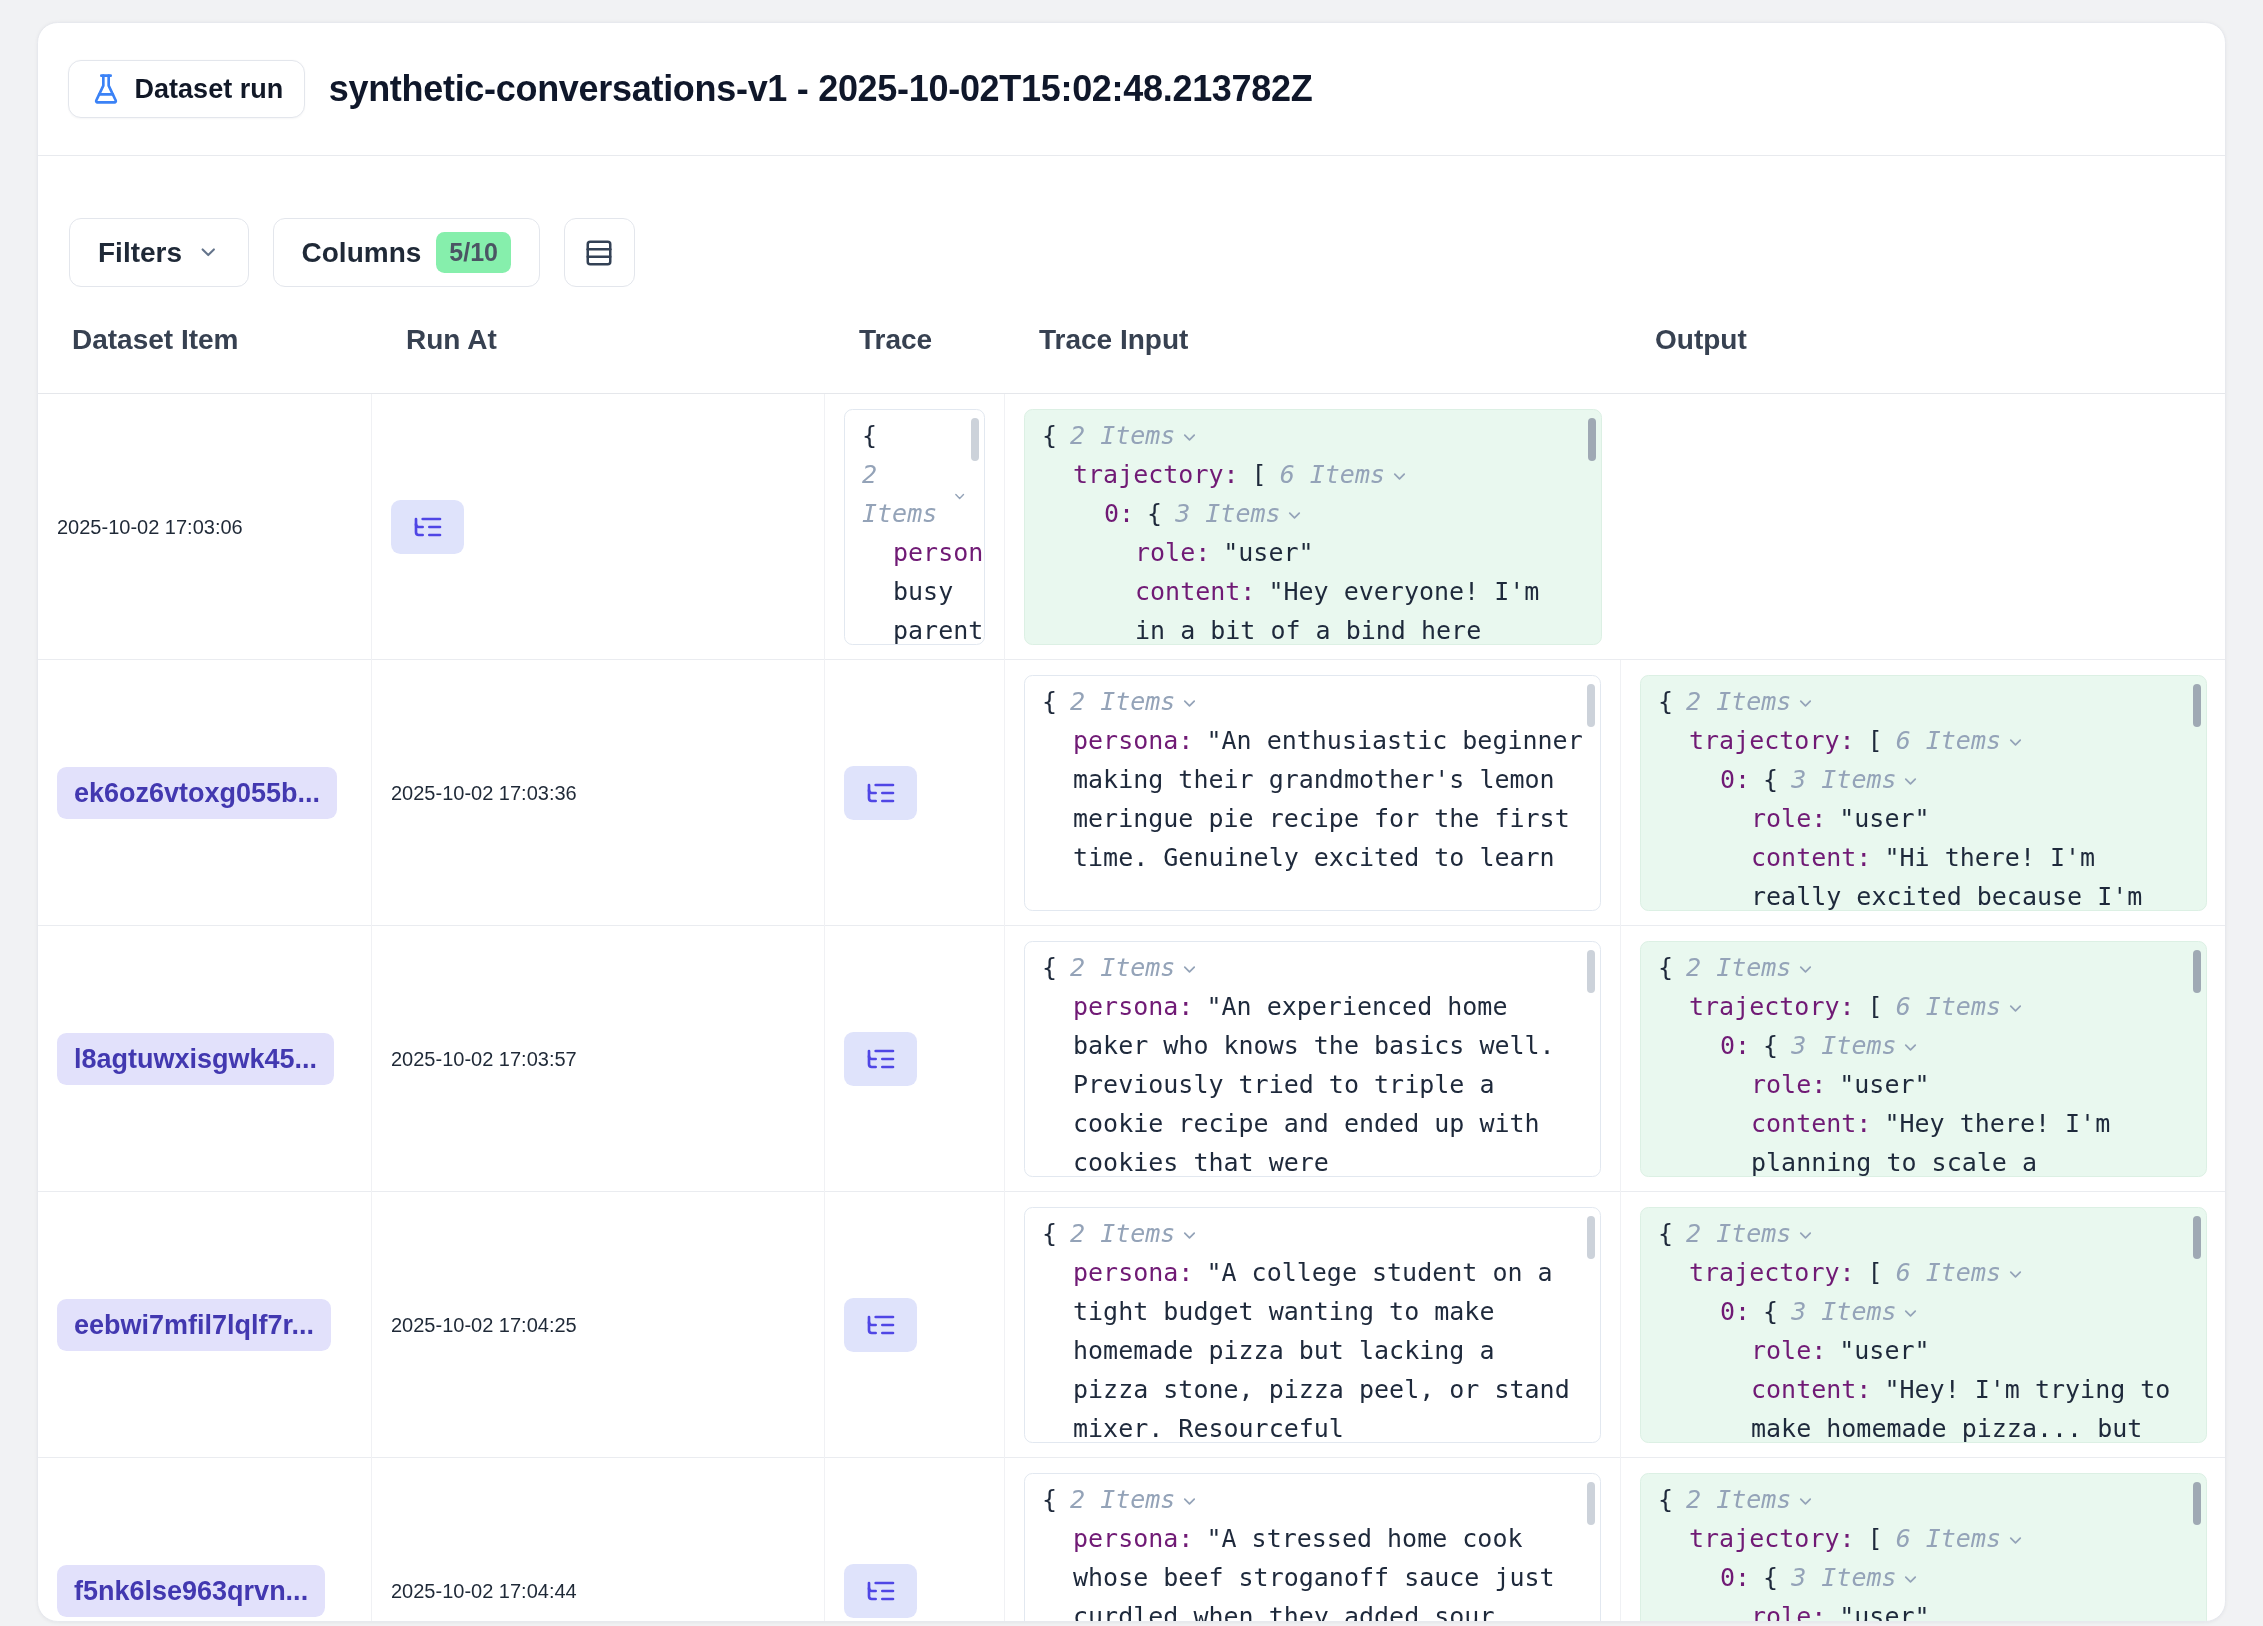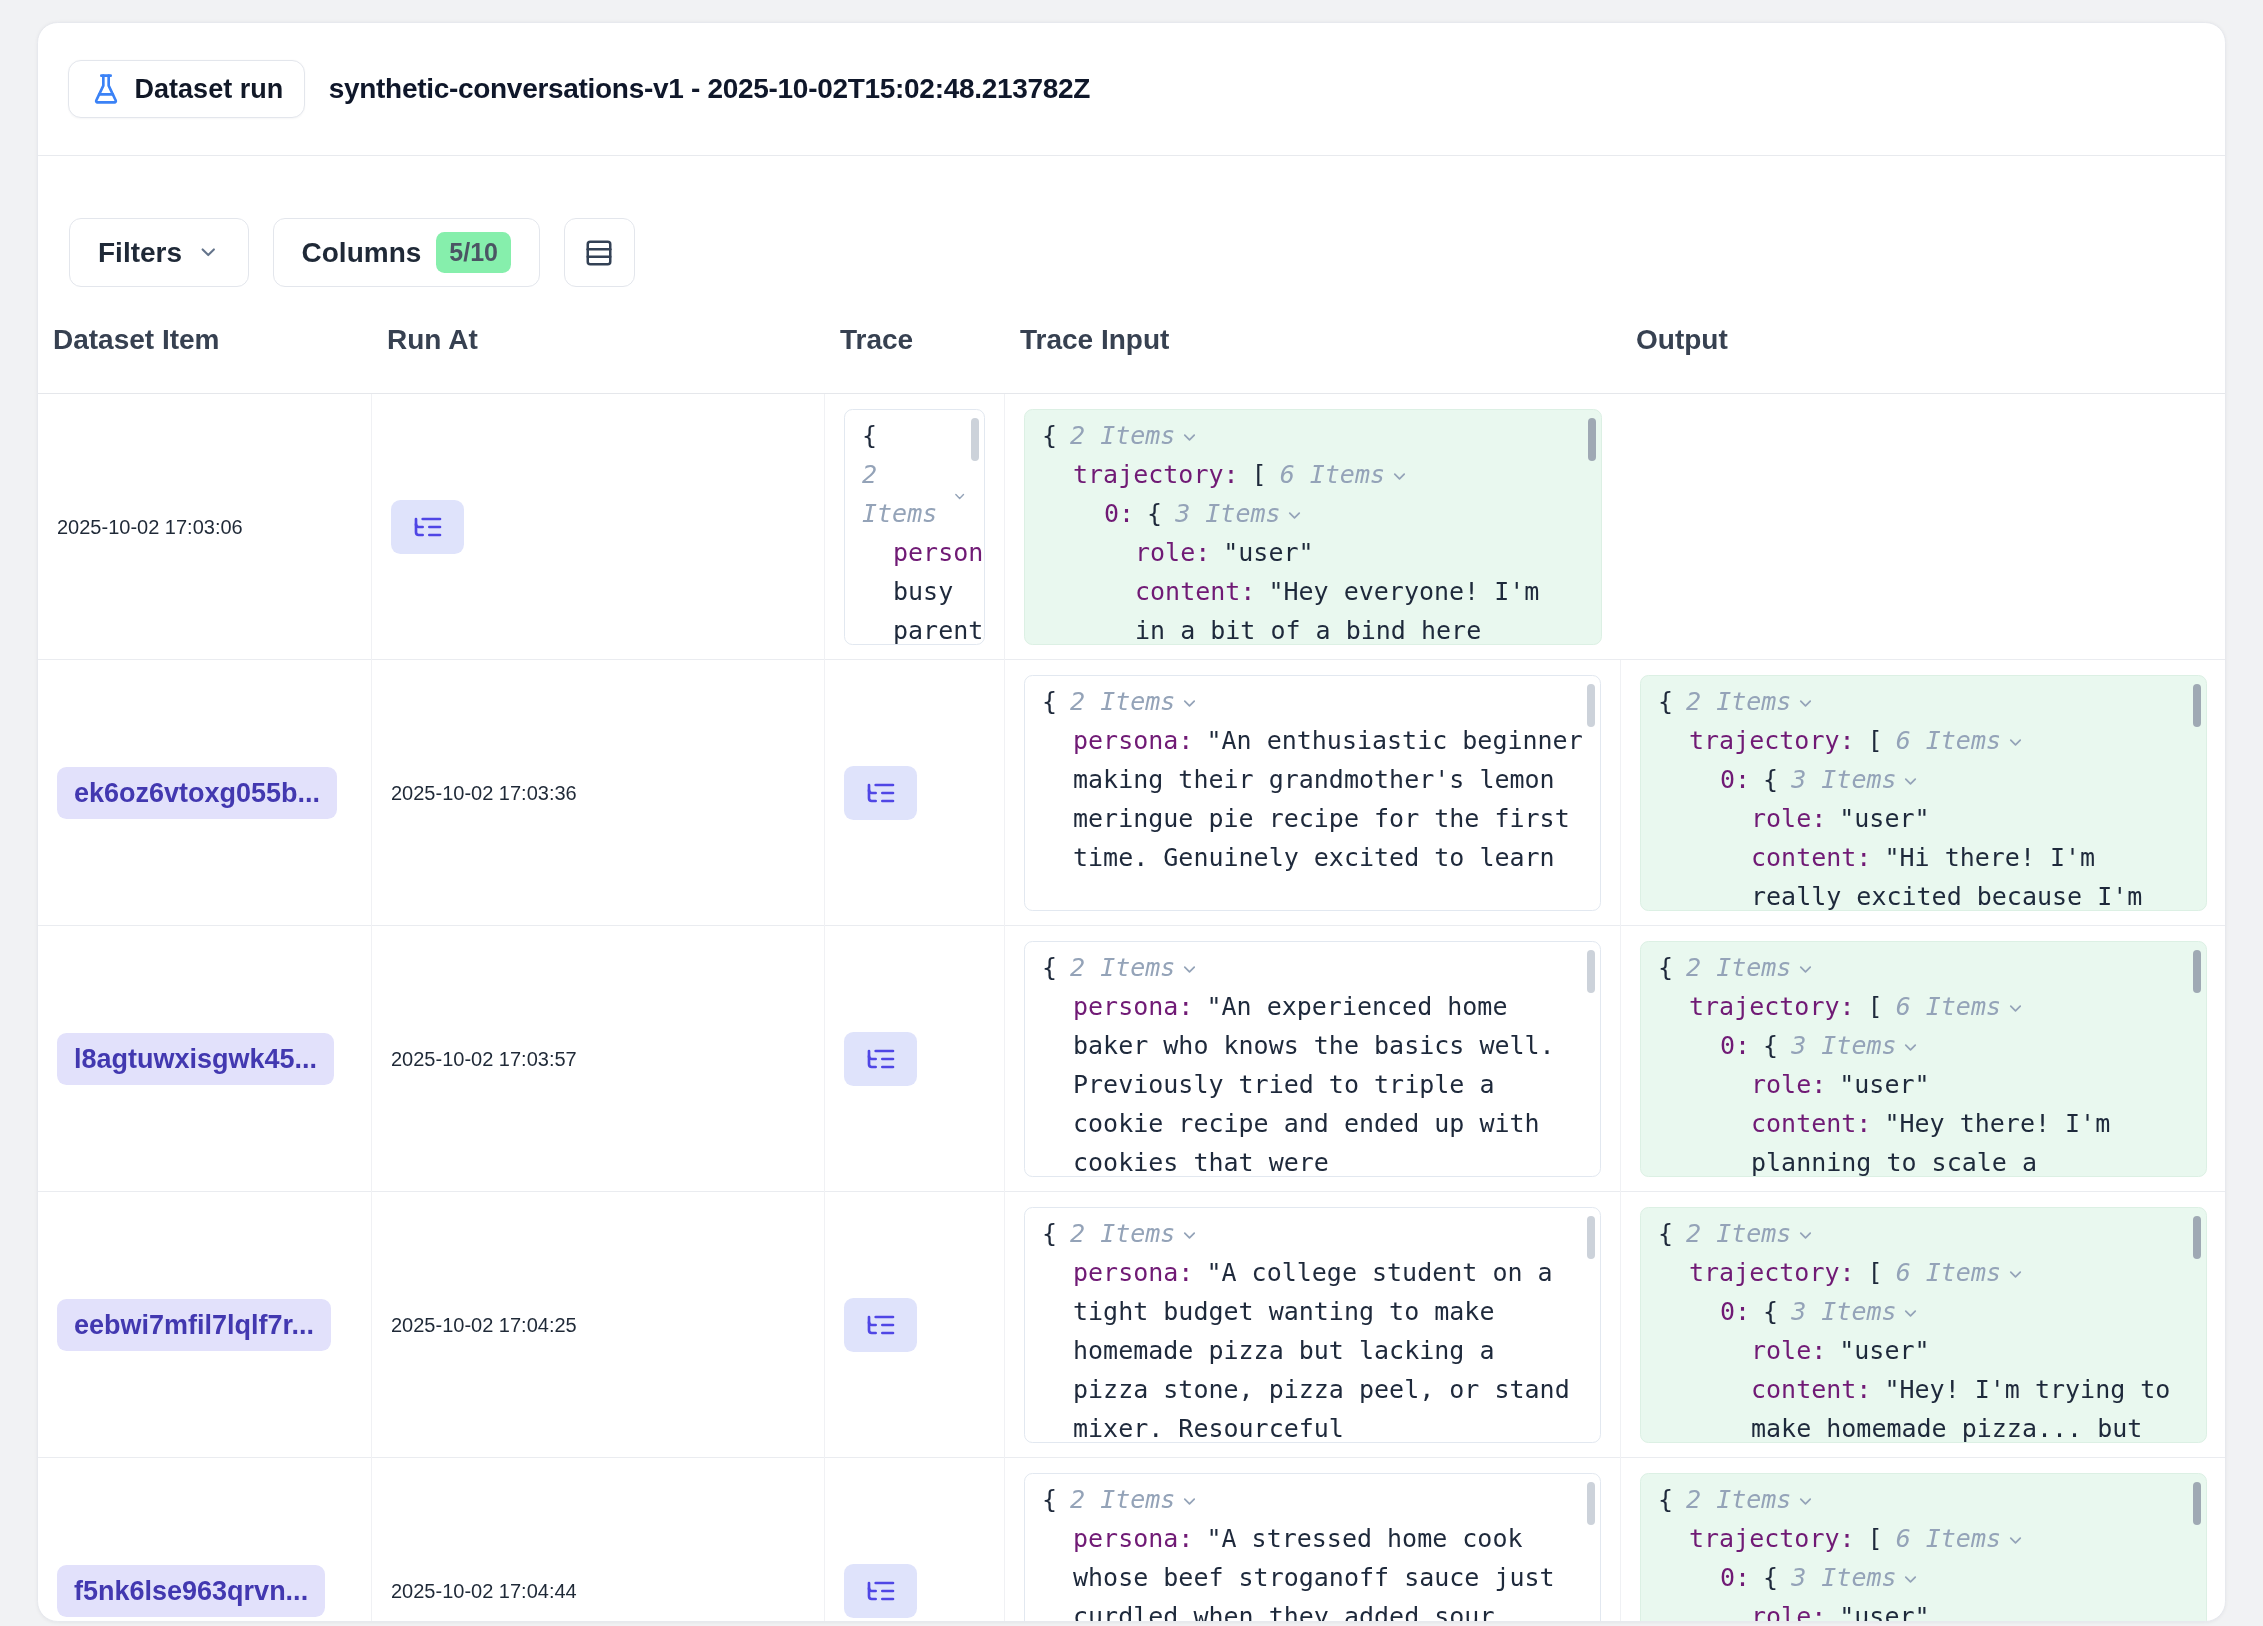--- a/index.html
+++ b/index.html
@@ -28,21 +28,21 @@
     border-bottom:0.9px solid #e8eaee;
   }
   .run-badge {
     display:inline-flex; align-items:center; gap:13px;
     height:58px; padding:0 20.6px;
     border:0.9px solid #e3e6ec; border-radius:13px;
     background:#fff;
     font-size:27px; font-weight:700; color:#111827;
     box-shadow:0 0.9px 1.9px rgba(15,23,42,.04);
   }
-  .page-title { font-size:28px; font-weight:700; color:#0f172a; letter-spacing:-0.3px; }
+  .page-title { font-size:36px; font-weight:700; color:#0f172a; letter-spacing:-0.3px; }
   
   .toolbar {
     height:131px;
     display:flex; align-items:flex-end; gap:24px;
     padding:0 31px;
   }
   .btn {
     display:inline-flex; align-items:center; gap:15px;
     height:69px; padding:0 28px;
     background:#fff;
@@ -58,21 +58,21 @@
     font-size:25px; font-weight:600; color:#4b5563;
   }
   
   .table { --cols: 334px 453px 180px 616px 605px; }
   .thead {
     display:grid; grid-template-columns:var(--cols);
     height:107px; align-items:center;
     border-bottom:0.9px solid #e5e7eb;
   }
   .th {
-    padding:0 15px;
+    padding:0 34px;
     font-size:28px; font-weight:600; color:#374151;
   }
   .trow {
     display:grid; grid-template-columns:var(--cols);
     height:266px;
     border-bottom:0.9px solid #eaecf0;
   }
   .cell {
     padding:15px 19px;
     border-right:0.9px solid #f0f1f4;

